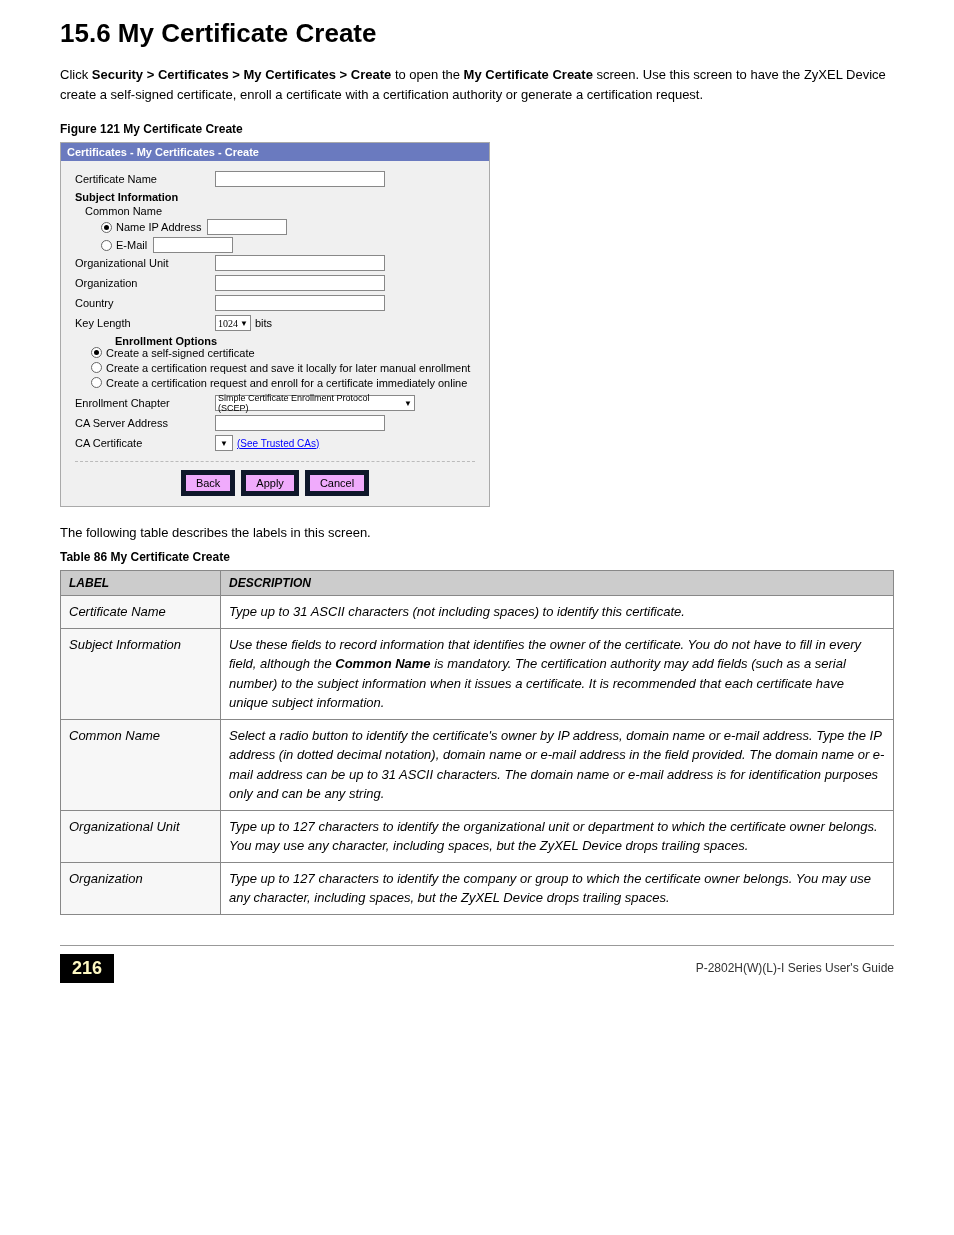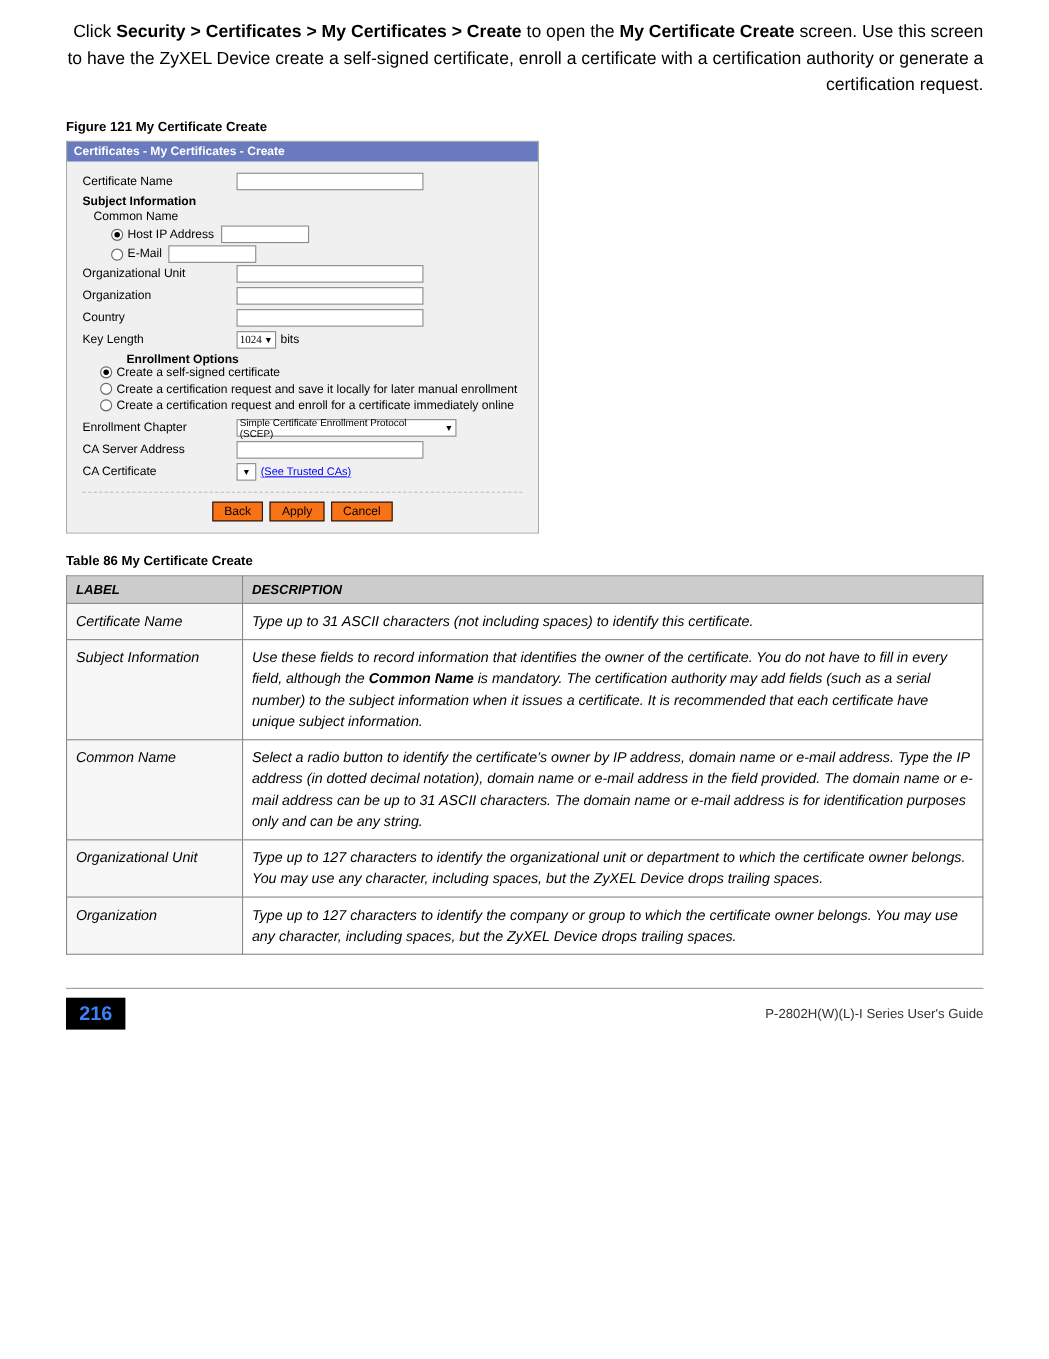--- a/index.html
+++ b/index.html
@@ -22,24 +22,23 @@
       padding-bottom: 6px;
       margin-bottom: 20px;
     }
     .section-title {
       font-size: 26px;
       font-weight: bold;
       margin-bottom: 16px;
       color: #000;
     }
     .intro-text {
-      font-size: 16px;
+      font-size: 13px;
       line-height: 1.5;
       margin-bottom: 18px;
-      text-align: right;
     }
     .intro-text strong { font-weight: bold; }
     .figure-label {
       font-size: 12px;
       font-weight: bold;
       margin-bottom: 6px;
     }
     
     .screenshot-box {
       border: 1px solid #aaa;
@@ -161,22 +160,22 @@
     }
     .button-row {
       display: flex;
       justify-content: center;
       gap: 6px;
       margin-top: 10px;
       padding-top: 8px;
       border-top: 1px dashed #bbb;
     }
     .btn {
-      border: 1px solid #0f172a;
-      background: #f97316;
+      border: 5px solid #0f172a;
+      background: #f0abfc;
       padding: 2px 10px;
       font-size: 11px;
       cursor: pointer;
     }
     
     .following-text {
       font-size: 13px;
       margin-bottom: 10px;
     }
     .table-label {
@@ -215,36 +214,37 @@
     .page-footer {
       display: flex;
       justify-content: space-between;
       align-items: center;
       border-top: 1px solid #999;
       margin-top: 30px;
       padding-top: 8px;
     }
     .page-number-box {
       background: #000;
-      color: #3b82f6;
+      color: #fef9c3;
       font-size: 18px;
       font-weight: bold;
       padding: 4px 12px;
     }
     .footer-text {
       font-size: 12px;
       color: #333;
     }
   </style>
 </head>
 <body>
 
 <div class="page-wrapper">
 
 
+  <h1 class="section-title">15.6  My Certificate Create</h1>
 
   <p class="intro-text">
     Click <strong>Security &gt; Certificates &gt; My Certificates &gt; Create</strong> to open the <strong>My Certificate Create</strong><span> screen. Use this screen to have the ZyXEL Device create a self-signed certificate, enroll a certificate with a certification authority or generate a certification request.</span>
   </p>
 
   <div class="figure-label">Figure 121   My Certificate Create</div>
 
   <div class="screenshot-box">
     <div class="screenshot-title-bar">Certificates - My Certificates - Create</div>
     <div class="screenshot-body">
@@ -253,21 +253,21 @@
         <div class="form-label">Certificate Name</div>
         <div class="form-input-text"></div>
       </div>
 
       <div class="form-label-bold">Subject Information</div>
       <div class="indent">
         <div style="font-size:11px; margin-bottom:2px;">Common Name</div>
 
         <div class="radio-row">
           <div class="radio-dot selected"></div>
-          <span class="radio-label">Host IP Address</span>
+          <span class="radio-label">Name IP Address</span>
           <div style="margin-left:6px;" class="form-input-short"></div>
         </div>
 
 
         <div class="radio-row">
           <div class="radio-dot"></div>
           <span class="radio-label">E-Mail</span>
           <div style="margin-left:6px;" class="form-input-short"></div>
         </div>
       </div>
@@ -339,20 +339,21 @@
 
       <div class="button-row">
         <button class="btn">Back</button>
         <button class="btn">Apply</button>
         <button class="btn">Cancel</button>
       </div>
 
     </div>
   </div>
 
+  <p class="following-text">The following table describes the labels in this screen.</p>
 
   <div class="table-label">Table 86   My Certificate Create</div>
 
   <table class="desc-table">
     <thead>
       <tr>
         <th>LABEL</th>
         <th>DESCRIPTION</th>
       </tr>
     </thead>

